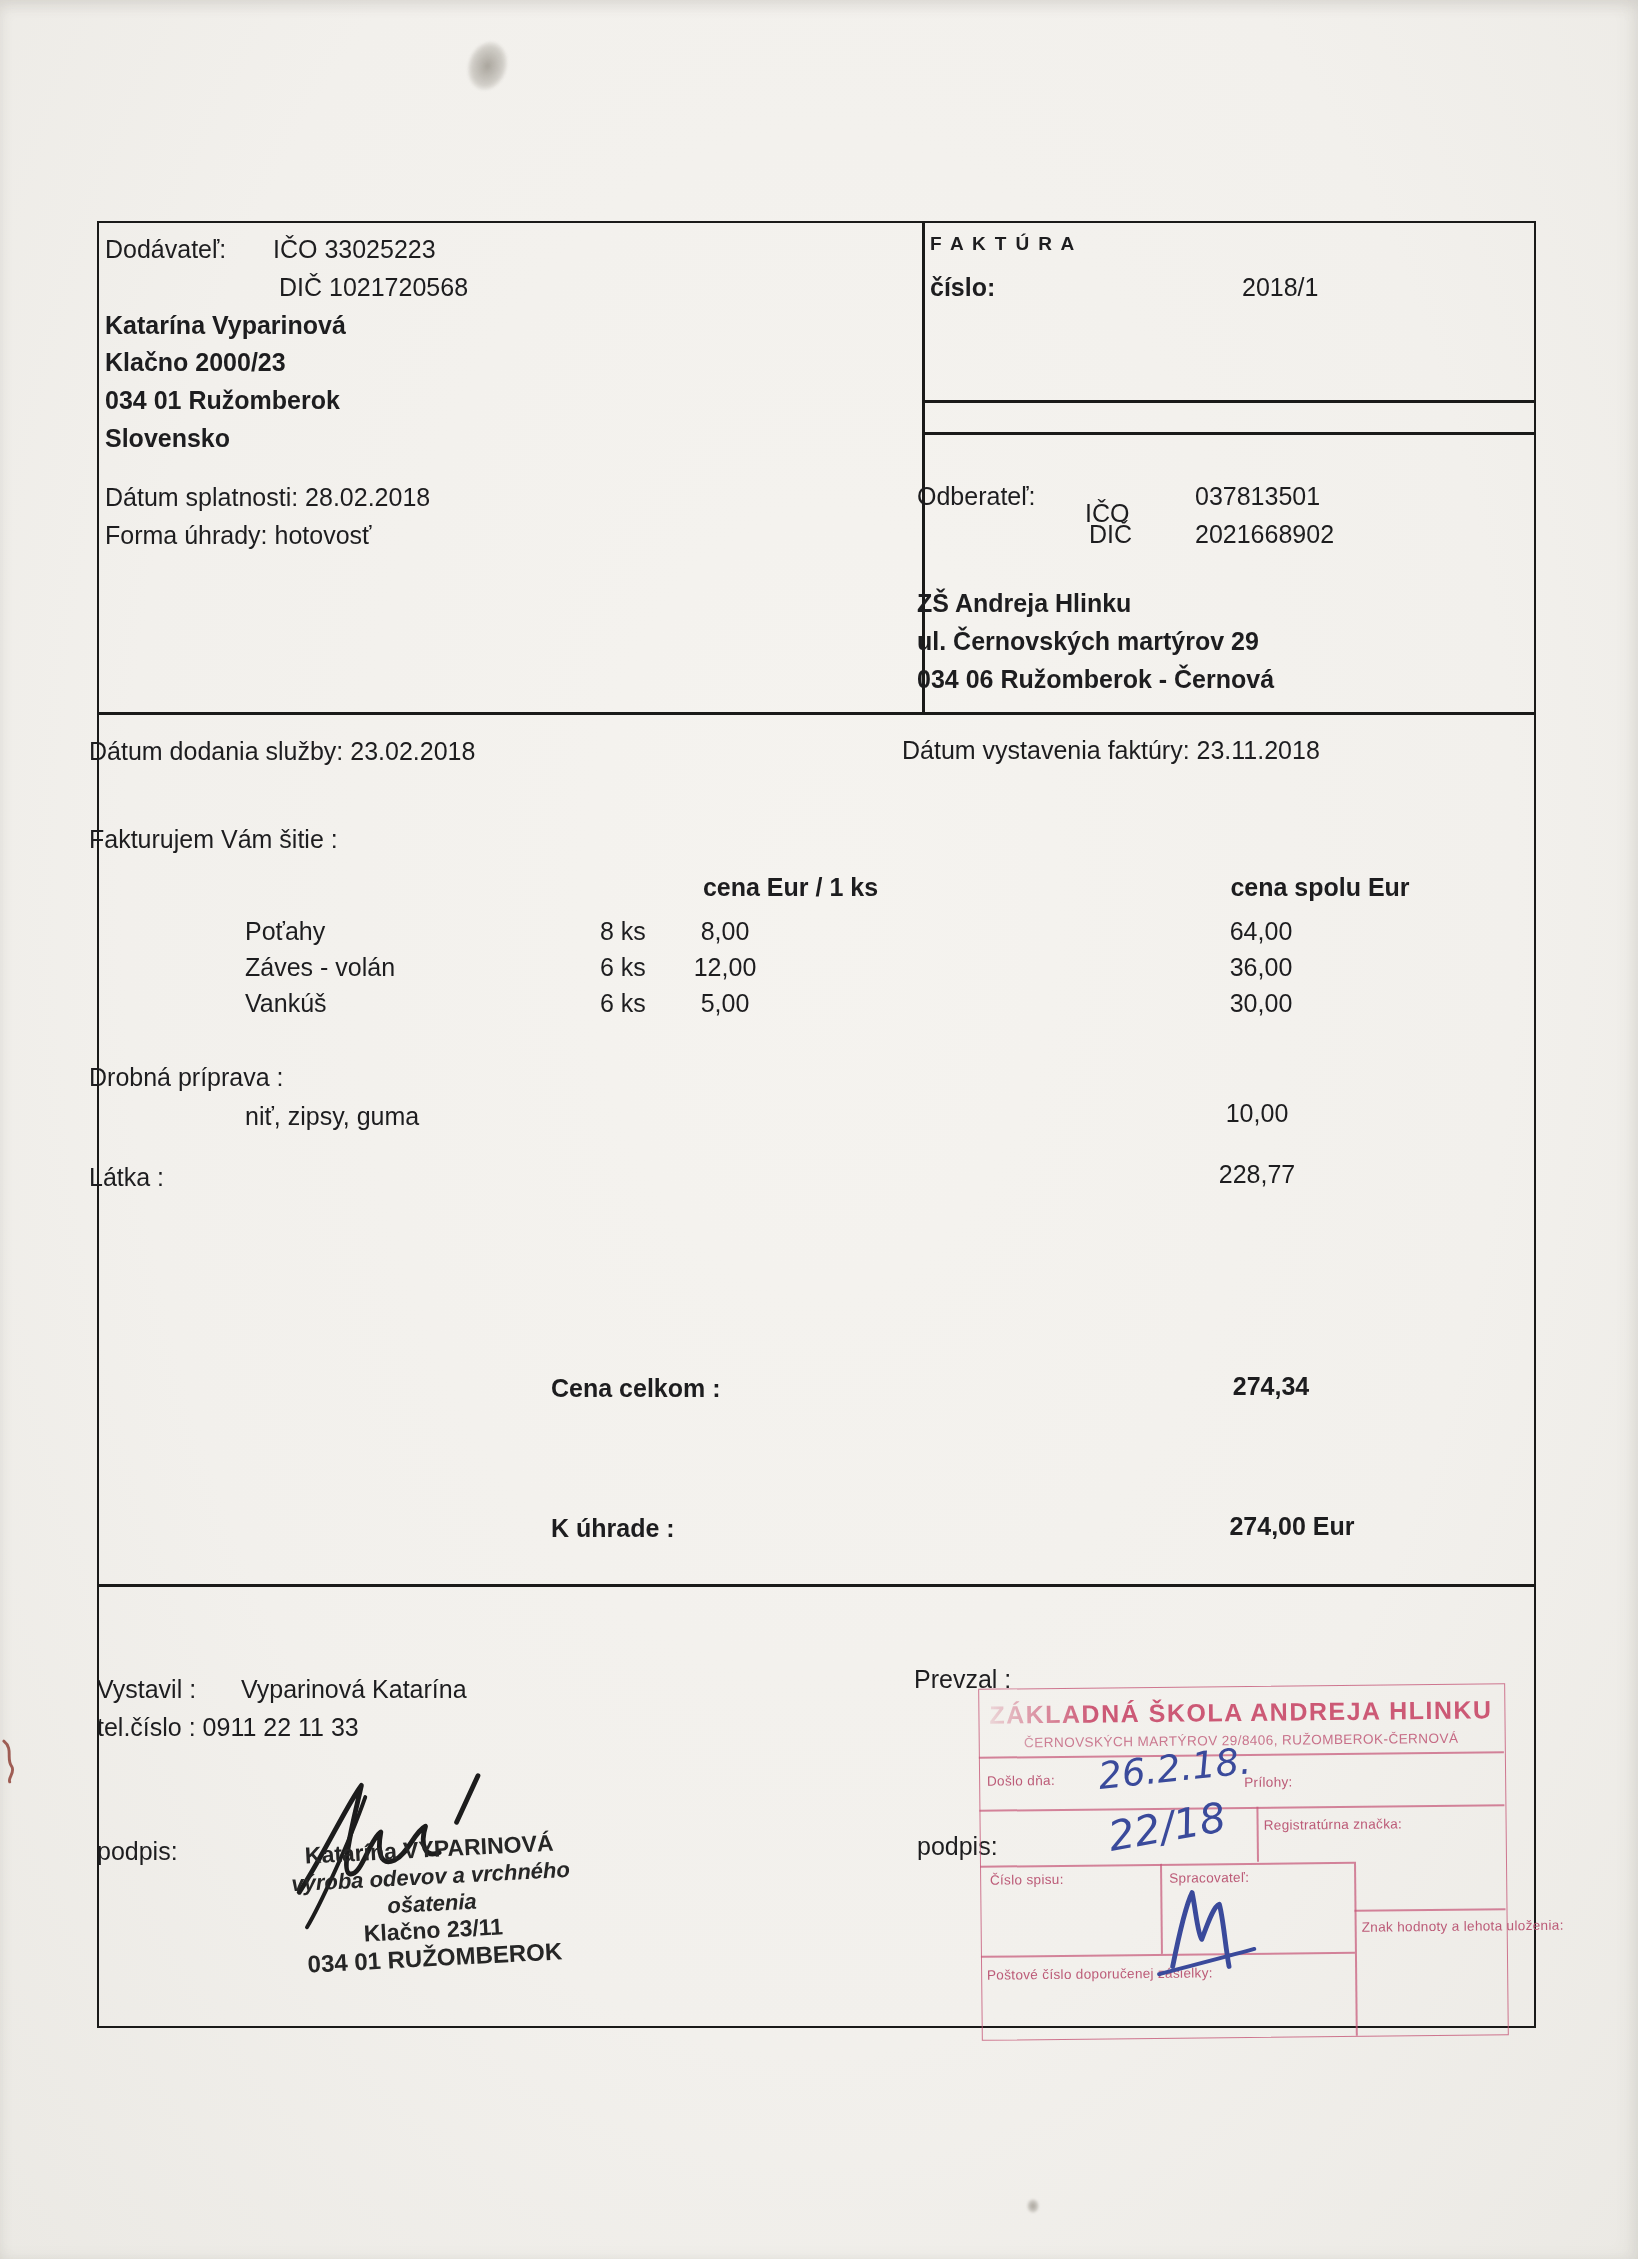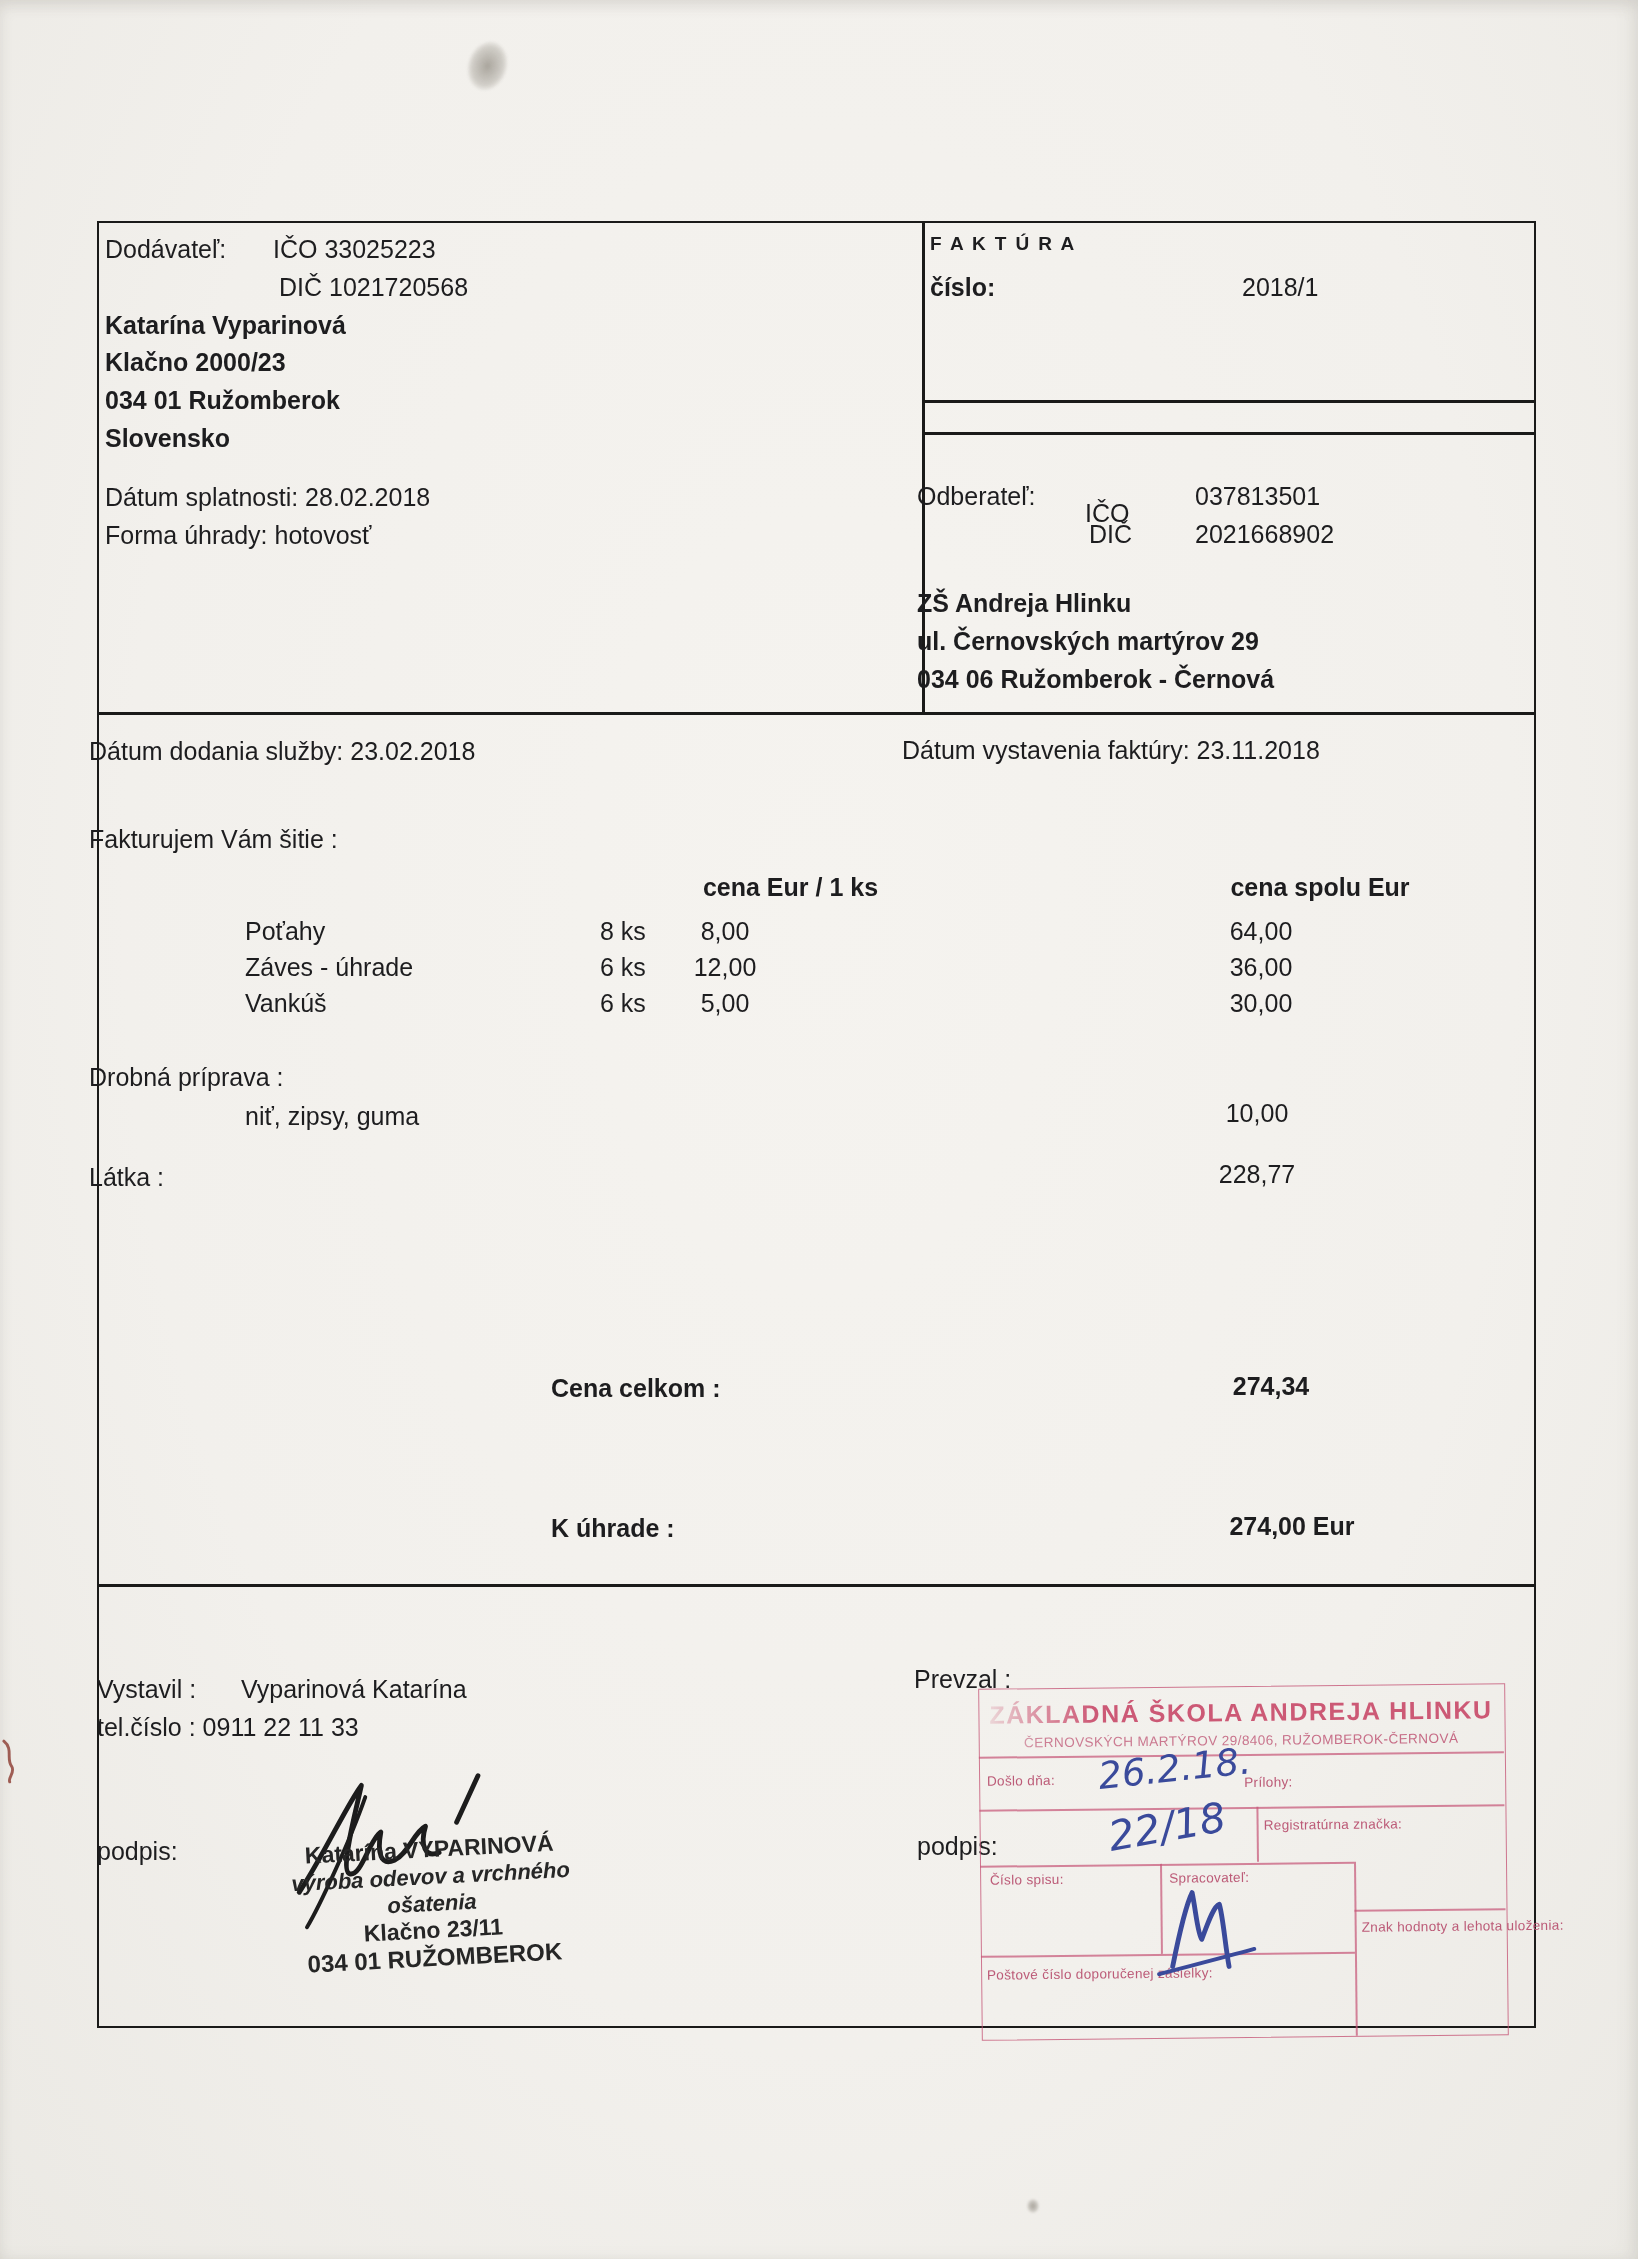--- a/index.html
+++ b/index.html
@@ -98,21 +98,21 @@
   <div class="t b" style="left:679px;top:873px;width:223px;text-align:center;">cena Eur / 1 ks</div>
   <div class="t b" style="left:1218px;top:873px;width:204px;text-align:center;">cena spolu Eur</div>
 
   <div>
     <div class="t" style="left:245px;top:917px;">Poťahy</div>
     <div class="t" style="left:600px;top:917px;">8 ks</div>
     <div class="t r" style="left:652px;top:917px;width:146px;">8,00</div>
     <div class="t r" style="left:1164px;top:917px;width:194px;">64,00</div>
   </div>
   <div>
-    <div class="t" style="left:245px;top:953px;">Záves - úhrade</div>
+    <div class="t" style="left:245px;top:953px;">Záves - volán</div>
     <div class="t" style="left:600px;top:953px;">6 ks</div>
     <div class="t r" style="left:652px;top:953px;width:146px;">12,00</div>
     <div class="t r" style="left:1164px;top:953px;width:194px;">36,00</div>
   </div>
   <div>
     <div class="t" style="left:245px;top:989px;">Vankúš</div>
     <div class="t" style="left:600px;top:989px;">6 ks</div>
     <div class="t r" style="left:652px;top:989px;width:146px;">5,00</div>
     <div class="t r" style="left:1164px;top:989px;width:194px;">30,00</div>
   </div>

